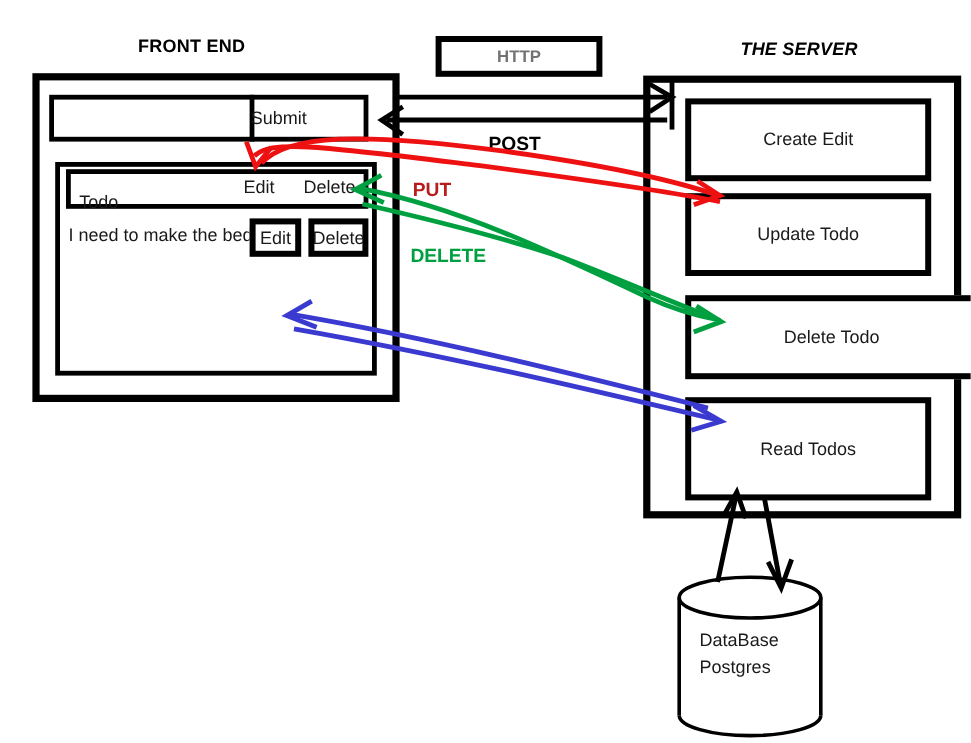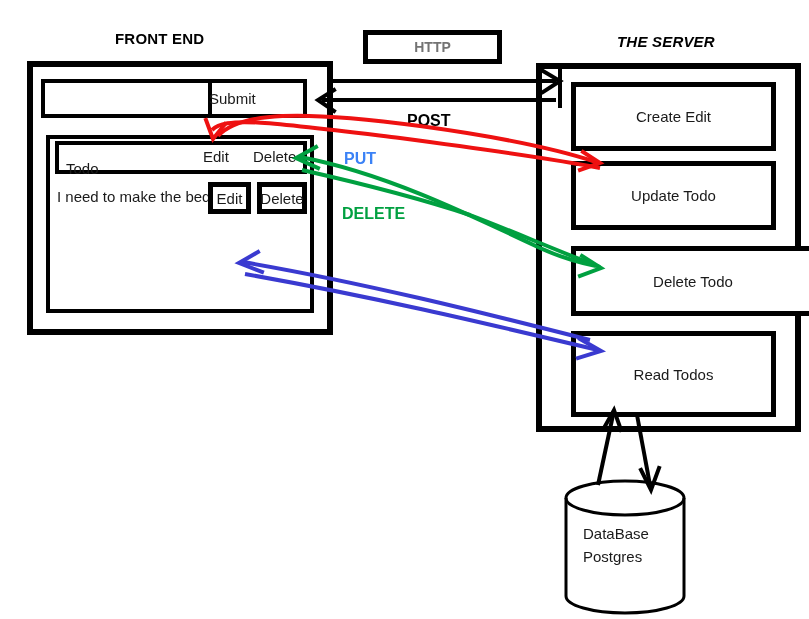--- a/index.html
+++ b/index.html
@@ -63,21 +63,21 @@
   }
   .label-txt.bold { font-weight: bold; font-size: 14px; color:#737373; }
 
   .verb {
     position: absolute;
     font-weight: bold;
     font-size: 16px;
     white-space: nowrap;
   }
   #verb-post   { left: 407px; top: 112px; color: #000000; }
-  #verb-put    { left: 344px; top: 150px; color: #3b82f6; }
+  #verb-put    { left: 344px; top: 150px; color: #b91c1c; }
   #verb-delete { left: 342px; top: 205px; color: #00a040; }
 
   .cell-text {
     position: absolute;
     font-size: 15px;
     color: #1a1a1a;
     white-space: nowrap;
   }
 
   .db-text {

